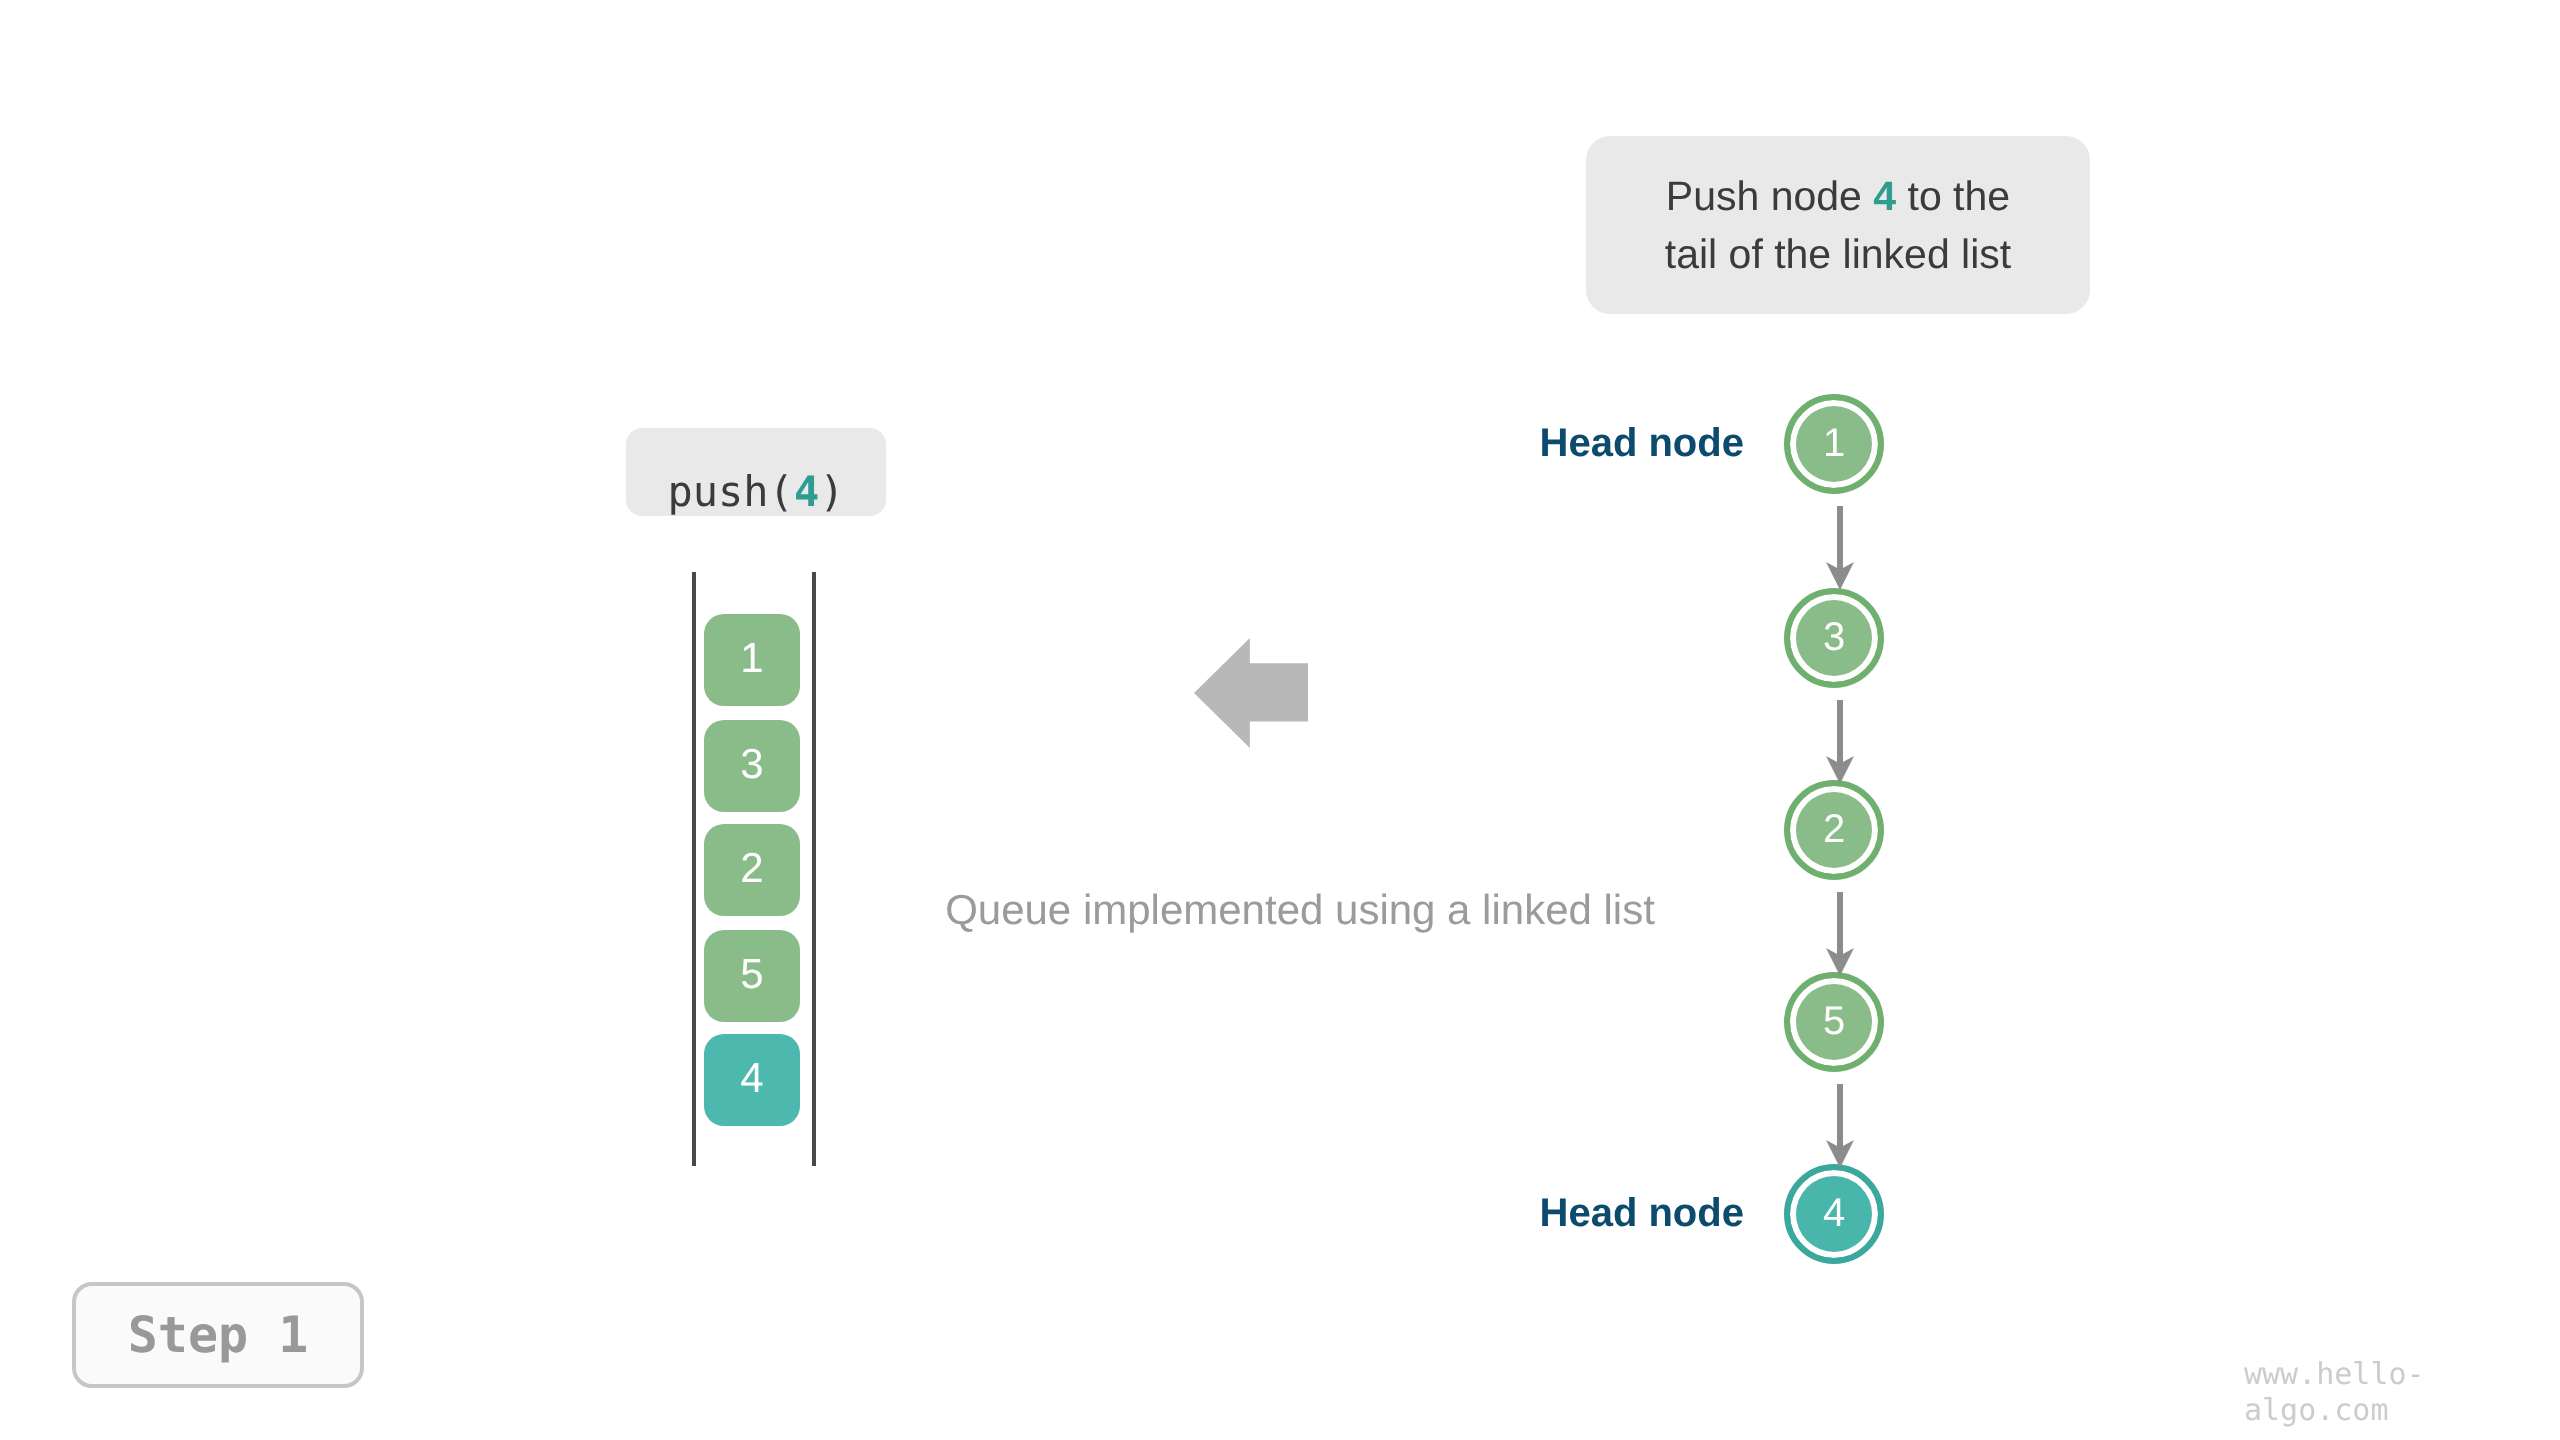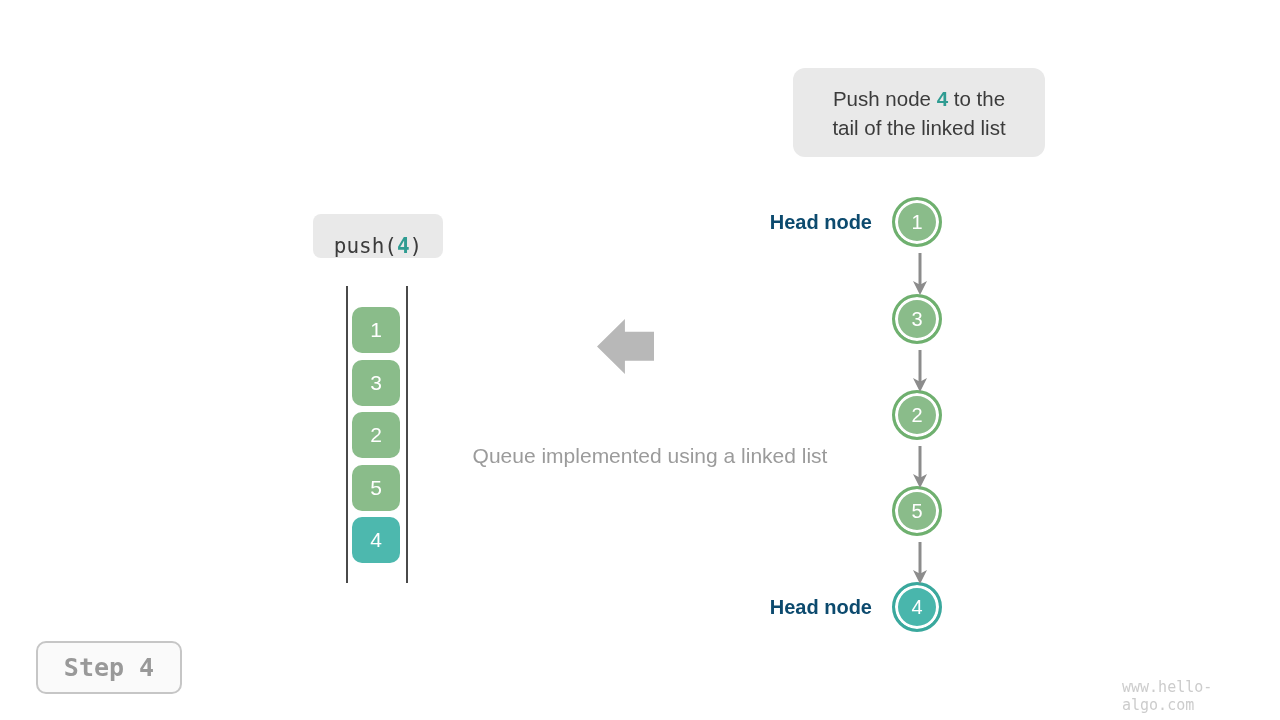--- a/index.html
+++ b/index.html
@@ -130,15 +130,15 @@
   </svg>
 <svg class="abs flow-arrow" style="top:446px;" viewBox="0 0 20 44">
     <line x1="10" y1="0" x2="10" y2="32"></line>
     <path d="M3 28 L10 42 L17 28 L10 31.8 Z"></path>
   </svg>
 <svg class="abs flow-arrow" style="top:542px;" viewBox="0 0 20 44">
     <line x1="10" y1="0" x2="10" y2="32"></line>
     <path d="M3 28 L10 42 L17 28 L10 31.8 Z"></path>
   </svg>
 
-<div class="abs step-badge">Step 4</div>
+<div class="abs step-badge">Step 1</div>
 
 <div class="abs watermark">www.hello-algo.com</div>
 
 </body></html>

